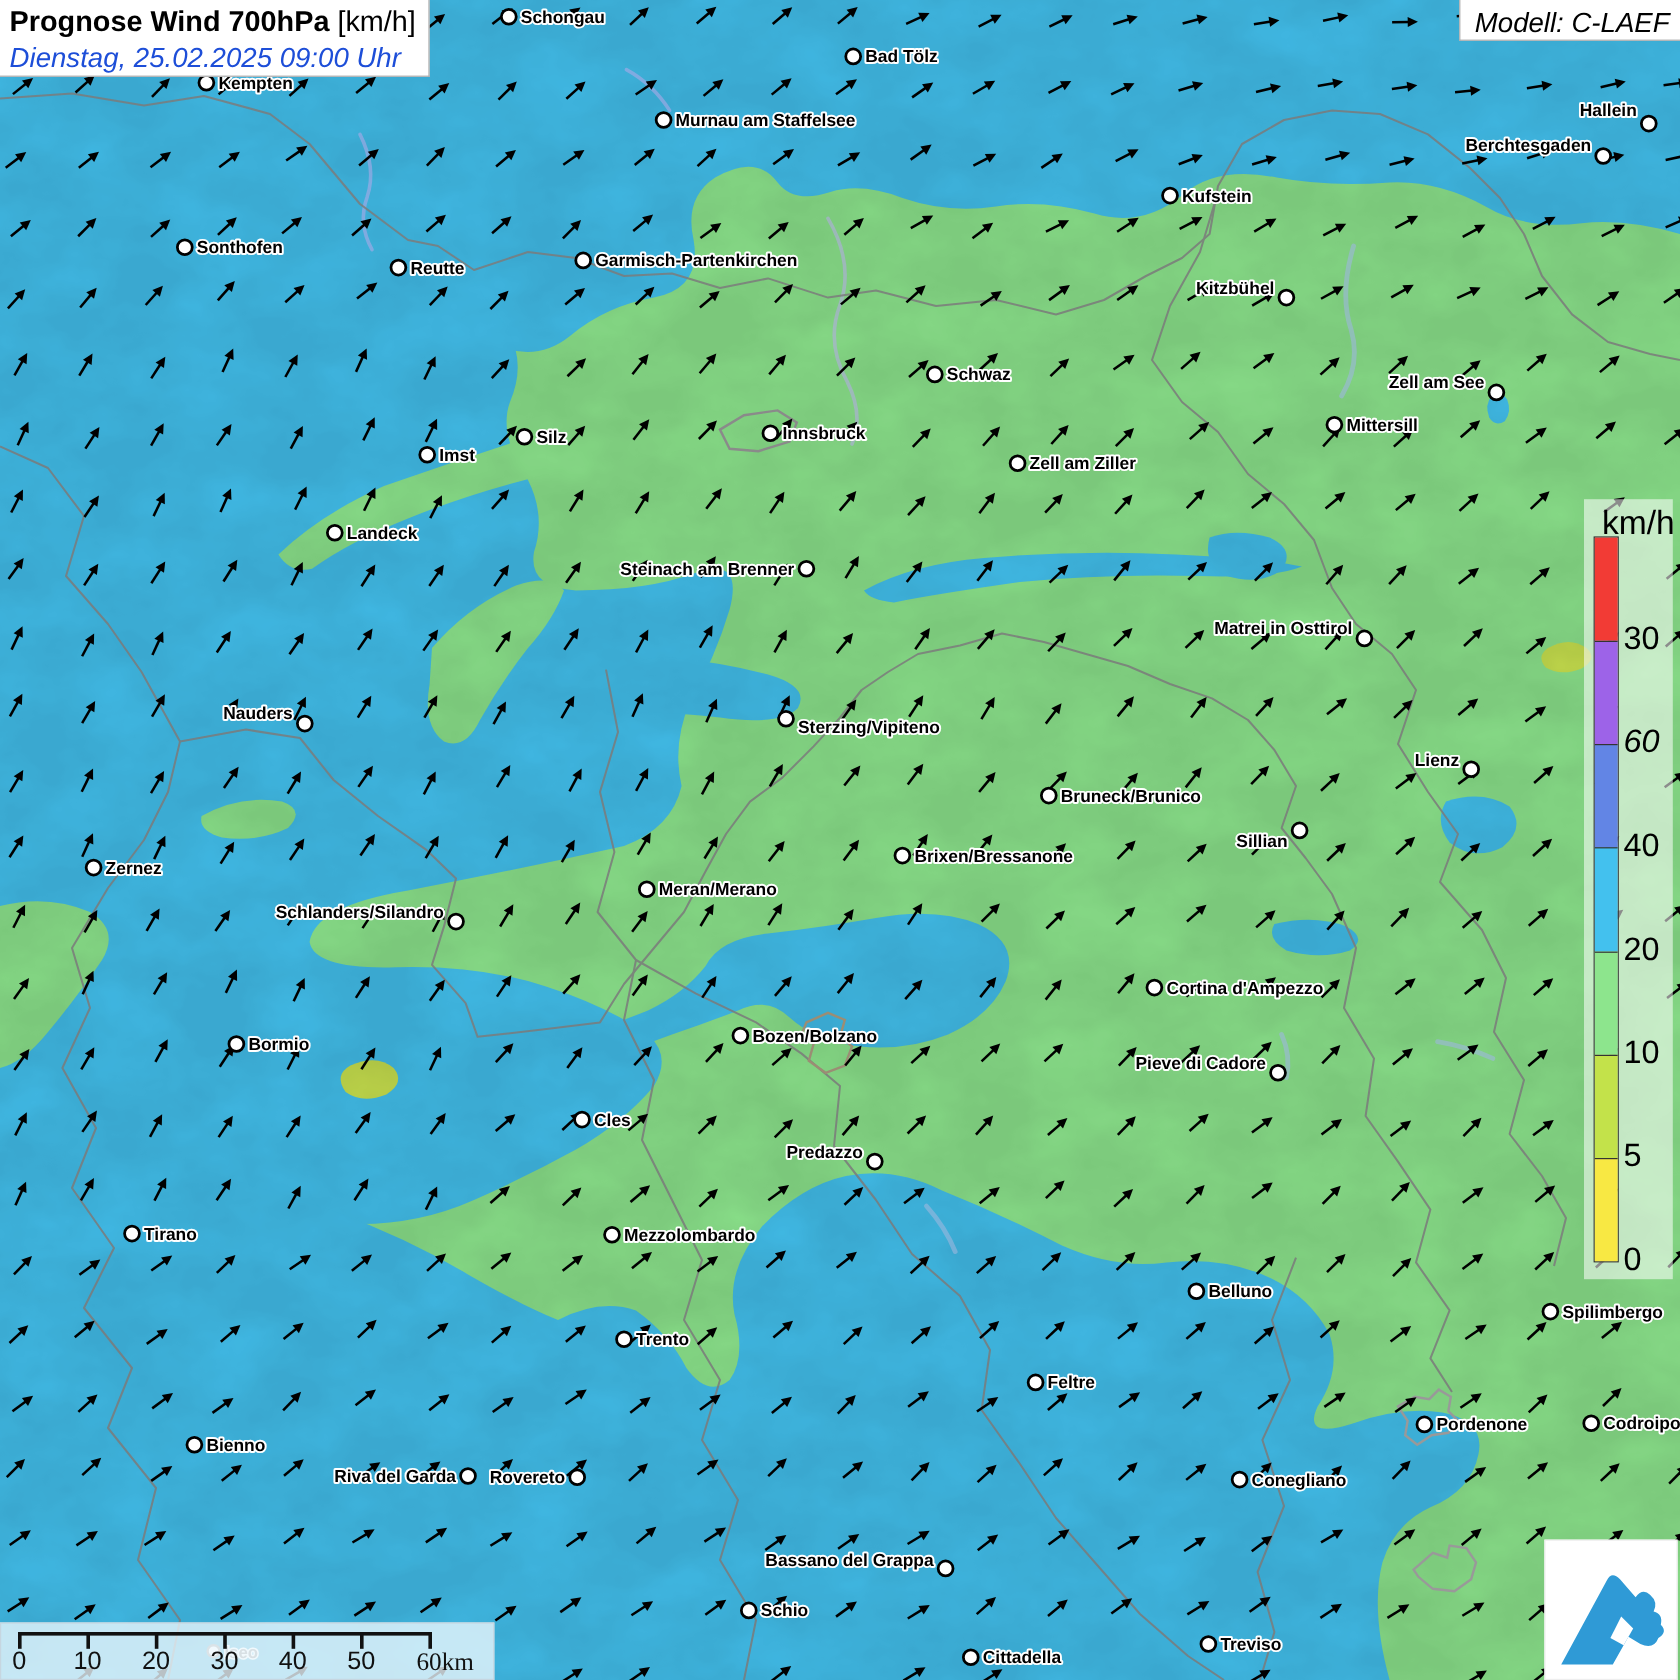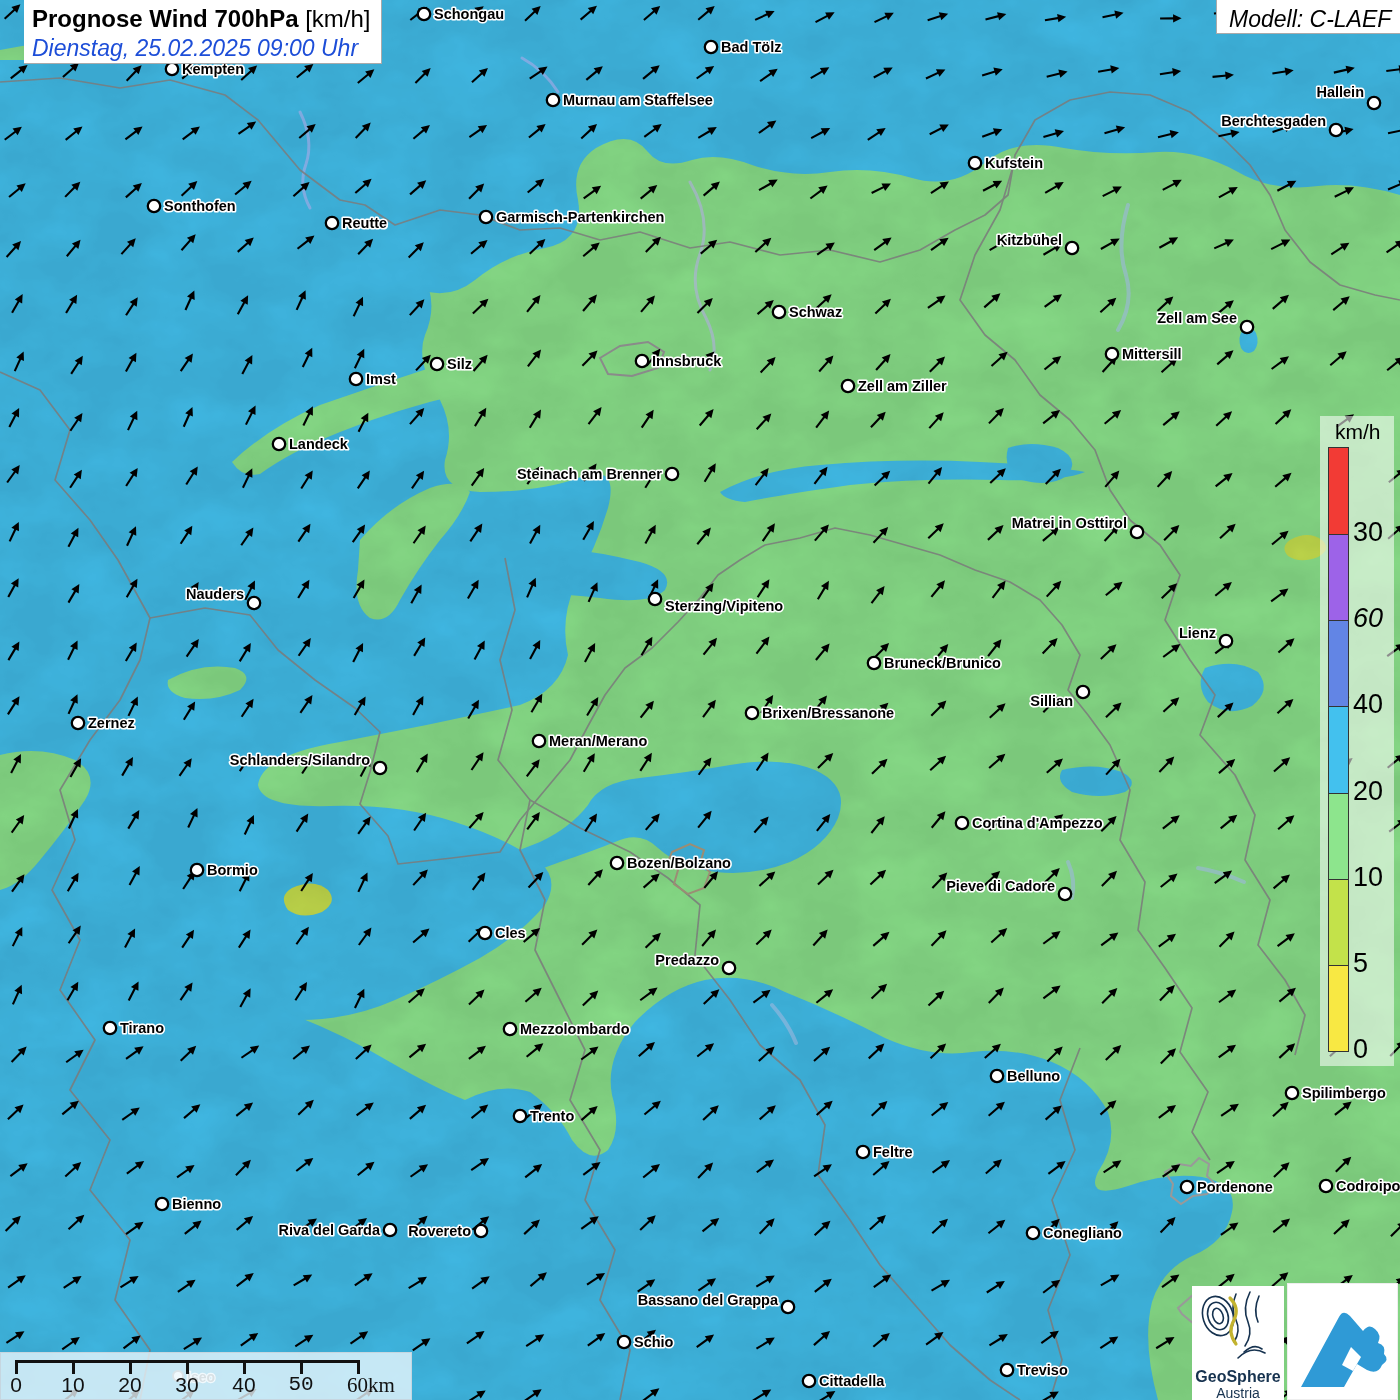--- a/index.html
+++ b/index.html
@@ -1,28 +1,28 @@
 <!DOCTYPE html>
 <html><head>
 <meta charset="utf-8">
 <style>
   html,body{margin:0;padding:0;background:#dfe7ee;}
   #stage{position:relative;width:1400px;height:1400px;overflow:hidden;
          font-family:"Liberation Sans",sans-serif;background:#8de58d;}
   #map{position:absolute;left:0;top:0;}
   .overlay-box{position:absolute;background:#ffffff;border:1px solid #aaaaaa;box-sizing:border-box;}
-  #title-box{left:0;top:0;width:358px;height:64px;padding:5px 10px 6px 8px;border-left:none;border-top:none;margin-left:24px;}
+  #title-box{left:0;top:0;width:358px;height:64px;padding:5px 10px 6px 8px;border-left:none;border-top:none;}
   #title-line1{font-size:24px;color:#000;white-space:nowrap;}
   #title-line1 .b{font-weight:700;}
   #title-line2{font-size:23px;font-style:italic;color:#1d4ed8;margin-top:2px;}
   #model-box{right:0;top:0;width:184px;height:34px;padding:6px 8px 6px 12px;border-right:none;border-top:none;}
   #model-label{font-size:23px;font-style:italic;color:#000;white-space:nowrap;}
   #legend{position:absolute;left:1320px;top:416px;width:74px;height:650px;
           background:rgba(255,255,255,0.55);}
-  #legend-unit{position:absolute;left:15px;top:4px;font-size:21px;color:#000;}
+  #legend-unit{position:absolute;left:15px;top:4px;font-size:28px;color:#000;}
   #colorbar{position:absolute;left:8px;top:31px;width:19px;height:603px;border:1px solid #333;box-sizing:content-box;}
   .cb-seg{width:100%;box-sizing:border-box;}
   .cb-seg + .cb-seg{border-top:1px solid #333;}
   .cb-label{position:absolute;left:33px;font-size:27px;color:#000;line-height:1;}
   #scalebar{position:absolute;left:0;top:1352px;width:412px;height:48px;
             background:rgba(237,247,253,0.78);border:1px solid #c6d6e0;box-sizing:border-box;}
   #sb-line{position:absolute;left:14px;top:7px;width:343px;height:2.5px;background:#111;}
   .sb-tick{position:absolute;top:7px;width:2.5px;height:14px;background:#111;}
   .sb-label{position:absolute;top:20px;width:80px;margin-left:-40px;text-align:center;
             font-size:21px;color:#111;}
@@ -2666,42 +2666,25 @@
       <div class="sb-label" style="left: 15px;">0</div>
       <div class="sb-tick" style="left: 71px;"></div>
       <div class="sb-label" style="left: 72px;">10</div>
       <div class="sb-tick" style="left: 128px;"></div>
       <div class="sb-label" style="left: 129px;">20</div>
       <div class="sb-tick" style="left: 185px;"></div>
       <div class="sb-label" style="left: 186px;">30</div>
       <div class="sb-tick" style="left: 242px;"></div>
       <div class="sb-label" style="left: 243px;">40</div>
       <div class="sb-tick" style="left: 299px;"></div>
-      <div class="sb-label" style="left: 300px; font-family: Liberation Mono, monospace;">50</div>
+      <div class="sb-label" style="left: 300px;">50</div>
       <div class="sb-tick" style="left: 356px;"></div>
       <div class="sb-label" style="left: 370px; font-family: Liberation Serif, serif;">60km</div>
     </div>
 
-  <div id="logo-geo">
-    <svg width="92" height="80" viewBox="0 0 92 80">
-      <g stroke="#16324f" fill="none" stroke-width="1.6" stroke-linecap="round">
-        <ellipse cx="26" cy="30" rx="5" ry="8" transform="rotate(-18 26 30)"></ellipse>
-        <ellipse cx="26" cy="30" rx="10" ry="14" transform="rotate(-18 26 30)"></ellipse>
-        <ellipse cx="26" cy="30" rx="15" ry="20" transform="rotate(-18 26 30)"></ellipse>
-        <path d="M44,8 q-6,14 0,26 q5,11 -2,22"></path>
-        <path d="M58,6 q-8,16 -2,30 q5,12 -3,24"></path>
-        <path d="M67,10 q-6,14 -1,26"></path>
-        <path d="M52,66 q10,-9 18,-3"></path>
-        <path d="M46,72 q13,-13 27,-5"></path>
-      </g>
-      <path d="M38,12 q10,10 4,22 q-7,12 2,24" stroke="#c3b32f" stroke-width="3.2" fill="none" stroke-linecap="round"></path>
-    </svg>
-    <div id="logo-geo-text1">GeoSphere</div>
-    <div id="logo-geo-text2">Austria</div>
-  </div>
 
   <div id="logo-blue">
     <svg width="109" height="115" viewBox="0 0 109 115">
       <path d="M13,103 L51,33 Q55,25 62,32 L75,47 Q81,39 87,45 Q94,51 90,59 Q98,61 96,70 Q102,76 94,81 Q90,91 79,86 L69,80 L56,103 Z" fill="#2f9ad6"></path>
       <path d="M54,81 L63,63 L73,73 L65,87 Z" fill="#ffffff"></path>
     </svg>
   </div>
 
 </div>
 

